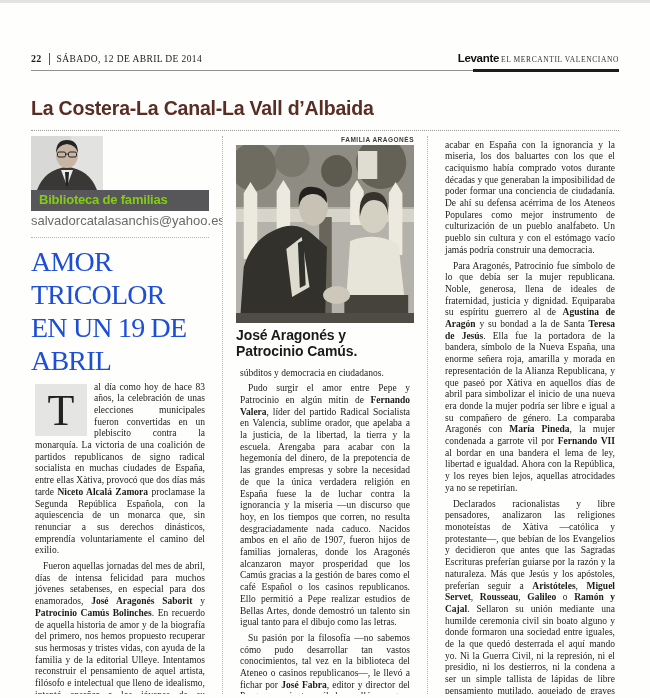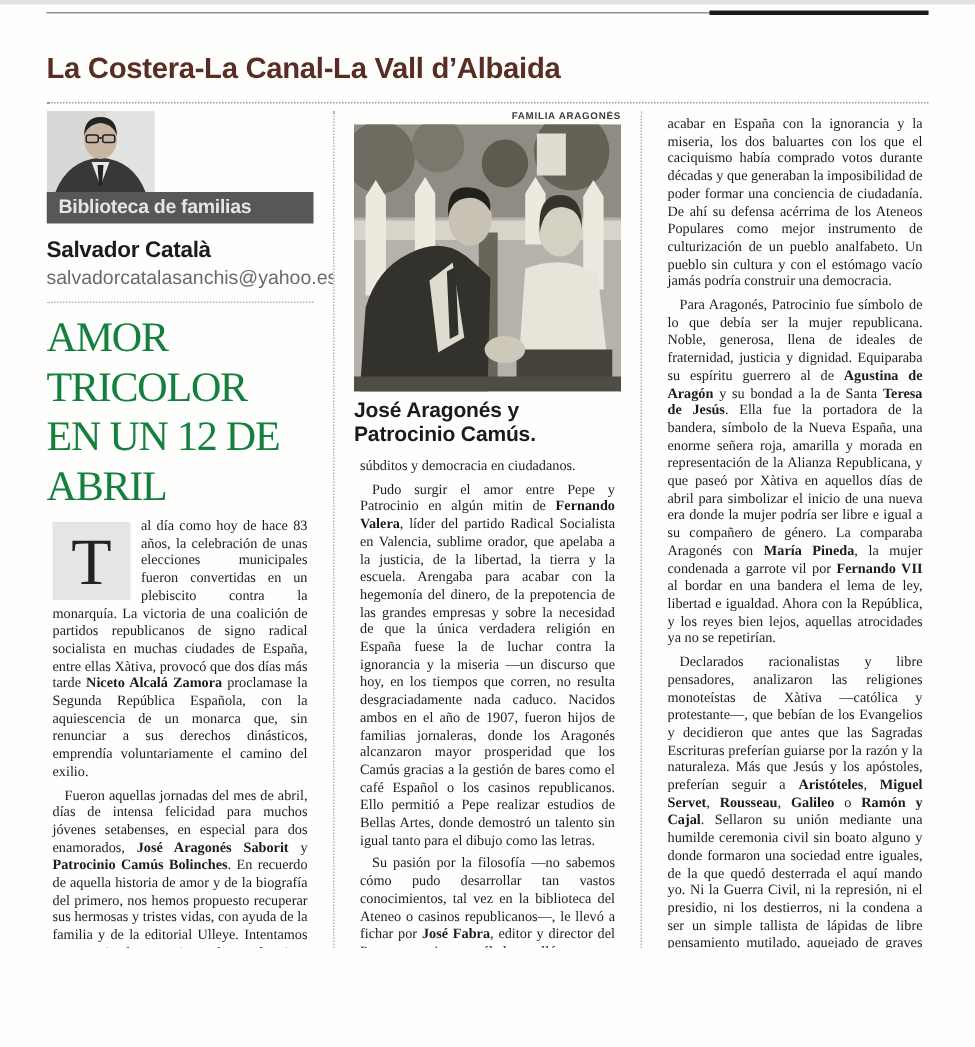--- a/index.html
+++ b/index.html
@@ -32,31 +32,31 @@
   
   .content{display:flex;margin-top:5px;height:558px;}
   .col{flex:1 1 0;overflow:hidden;box-sizing:border-box;}
   .col-1{padding-right:13px;}
   .col-2{padding:0 13px;border-left:1px dotted #b3b3b3;}
   .col-3{padding-left:13px;border-left:1px dotted #b3b3b3;}
   
   .author-photo{height:54px;position:relative;}
   .author-photo svg{display:block;}
   .author-band{
-    background:var(--band-color,#57575a);color:#e5e5e5;
+    background:var(--band-color,#57575a);color:#84cc16;
     font-family:"Liberation Sans",sans-serif;font-weight:bold;font-size:13px;
     padding:2px 8px 4px 8px;letter-spacing:-.2px;
   }
   .author-name{font-family:"Liberation Sans",sans-serif;font-weight:bold;font-size:15px;margin-top:9px;letter-spacing:-.2px;}
   .author-email{font-family:"Liberation Sans",sans-serif;font-size:13px;color:#6a6a6a;margin-top:2px;}
   .card-rule{border-bottom:1px dotted #b3b3b3;margin-top:9px;}
   
   .headline{
     margin-top:7px;font-family:"Liberation Serif",serif;font-size:28px;line-height:33px;
-    letter-spacing:-.8px;color:#15803d;transform-origin:left top;
+    letter-spacing:-.8px;color:#1d4ed8;transform-origin:left top;
   }
   
   .body-start{margin-top:5px;}
   .para{margin:4px;font-size:9.5px;line-height:11.7px;text-align:justify;}
   .para.indent{text-indent:8px;}
   .para .b{font-weight:bold;}
   .dropcap{
     float:left;width:52px;height:52px;background:#e5e5e3;margin:2px 7px 1px 0;
     text-align:center;font-size:44px;line-height:54px;font-family:"Liberation Serif",serif;color:#222;
   }
@@ -73,20 +73,31 @@
   }
   .after-caption{margin-top:9px;}
 </style>
 </head>
 <body>
 
 <div class="page">
   <div class="scan-edge"></div>
   <div class="inner">
 
+    <div class="page-header">
+      <div class="ph-left">
+        <span class="page-num">22</span>
+        <span class="ph-sep"></span>
+        <span class="ph-date">SÁBADO, 12 DE ABRIL DE 2014</span>
+      </div>
+      <div class="masthead">
+        <span class="masthead-bold">Levante</span>
+        <span class="masthead-rest">EL MERCANTIL VALENCIANO</span>
+      </div>
+    </div>
     <div class="header-rule">
       <div class="thick"></div>
     </div>
 
     <h1 class="section-title">La Costera-La Canal-La Vall d’Albaida</h1>
     <div class="section-rule"></div>
 
     <div class="content">
 
       <div class="col col-1">
@@ -99,28 +110,27 @@
               <polygon points="30,34 42,34 36,50" fill="#e9e9e7"></polygon>
               <polygon points="34,36 38,36 37,50 35,50" fill="#222"></polygon>
               <ellipse cx="36" cy="19" rx="11" ry="13" fill="#c8b5a3"></ellipse>
               <path d="M25,17 Q25,4 36,4 Q47,4 47,17 Q45,9 36,8 Q27,9 25,17 Z" fill="#262422"></path>
               <rect x="26.5" y="16" width="8" height="5" rx="1.5" fill="none" stroke="#222" stroke-width="1"></rect>
               <rect x="37.5" y="16" width="8" height="5" rx="1.5" fill="none" stroke="#222" stroke-width="1"></rect>
               <line x1="34.5" y1="18" x2="37.5" y2="18" stroke="#222" stroke-width="1"></line>
             </svg>
           </div>
           <div class="author-band">Biblioteca de familias</div>
-          <div class="author-name">Salvador Català</div>
           <div class="author-email">salvadorcatalasanchis@yahoo.es</div>
           <div class="card-rule"></div>
         </div>
 
         <div class="headline">
           <div>AMOR TRICOLOR</div>
-          <div>EN UN 12 DE ABRIL</div>
+          <div>EN UN 19 DE ABRIL</div>
         </div>
 
         <div class="body-start">
             <p class="para"><span class="dropcap">T</span><span>al día como hoy de hace 83 años, la celebración de unas elecciones municipales fueron convertidas en un plebiscito contra la monarquía. La victoria de una coalición de partidos republicanos de signo radical socialista en muchas ciudades de España, entre ellas Xàtiva, provocó que dos días más tarde </span><span class="b">Niceto Alcalá Zamora</span><span> proclamase la Segunda República Española, con la aquiescencia de un monarca que, sin renunciar a sus derechos dinásticos, emprendía voluntariamente el camino del exilio.</span></p>
             <p class="para indent"><span>Fueron aquellas jornadas del mes de abril, días de intensa felicidad para muchos jóvenes setabenses, en especial para dos enamorados, </span><span class="b">José Aragonés Saborit</span><span> y </span><span class="b">Patrocinio Camús Bolinches</span><span>. En recuerdo de aquella historia de amor y de la biografía del primero, nos hemos propuesto recuperar sus hermosas y tristes vidas, con ayuda de la familia y de la editorial Ulleye. Intentamos reconstruir el pensamiento de aquel artista, filósofo e intelectual que lleno de idealismo, intentó enseñar a los jóvenes de su generación a ser ciudadanos participativos de una democracia que se tenía que consolidar bajo un nuevo marco institucional. Los Borbones habían sido el gran obstáculo a la democratización y, sin ellos, los españoles tenían por fin una patria para dejar de ser</span></p>
           </div>
       </div>
 
       <div class="col col-2">
         <div class="photo-credit">FAMILIA ARAGONÉS</div>

